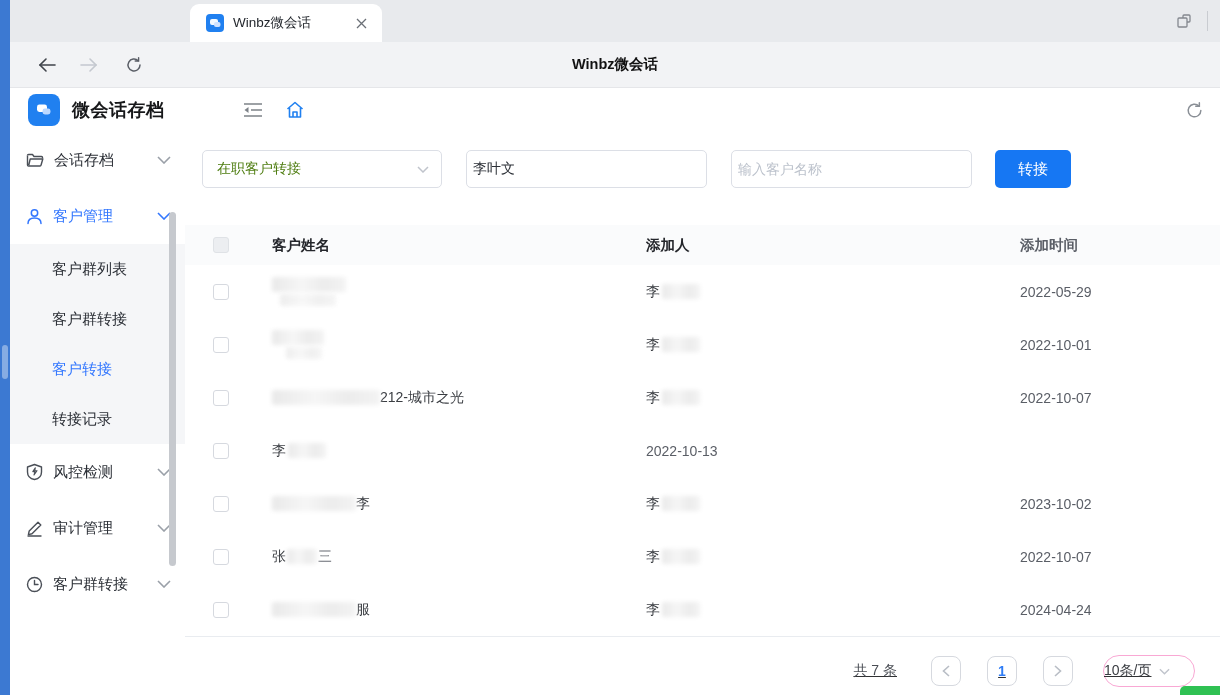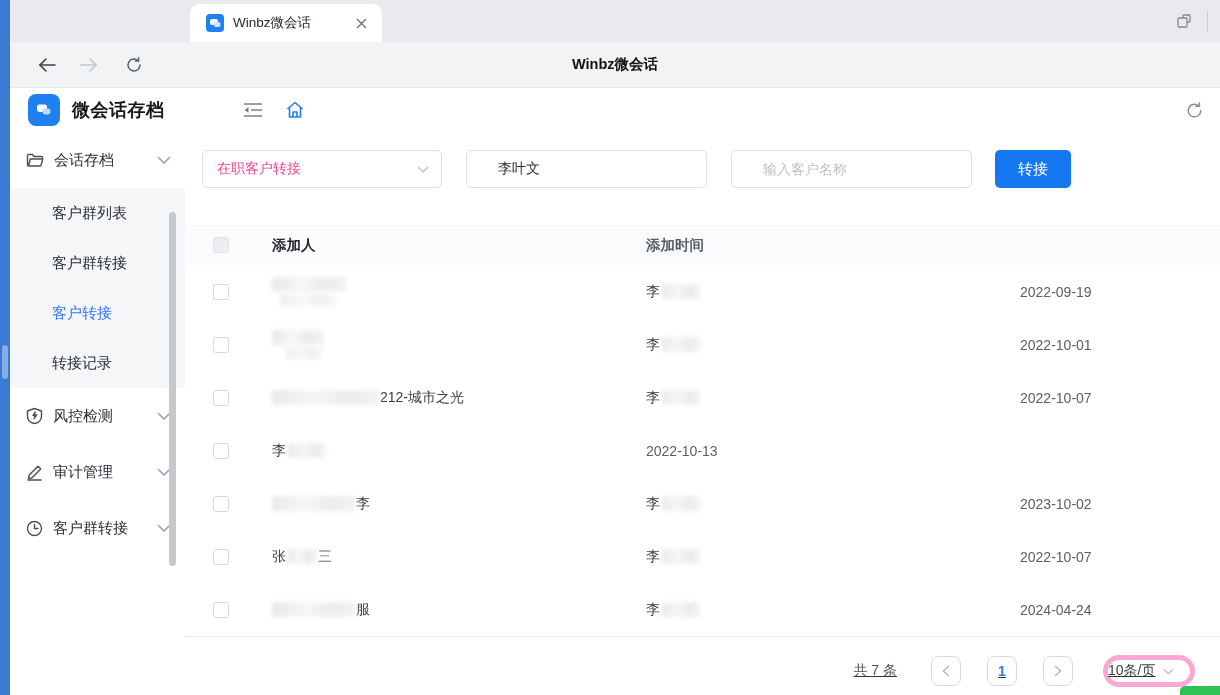--- a/index.html
+++ b/index.html
@@ -48,23 +48,23 @@
   .side-item.active { color:#3377fe; }
   .submenu { background:#f5f6f8; }
   .sub-item { height:50px; display:flex; align-items:center; padding-left:42px; font-size:15px; color:#2b2f36; cursor:pointer; }
   .sub-item.active { color:#3377fe; }
   .side-scrollbar { position:absolute; right:9px; top:80px; width:7px; height:354px; border-radius:4px; background:#c6c9ce; }
 
   
   .content { position:absolute; left:185px; top:132px; right:0; bottom:0; background:#fff; }
 
   .filter-row { display:flex; align-items:center; margin:18px 0 0 17px; }
-  .select-box { width:240px; height:38px; border:1px solid #dcdfe6; border-radius:5px; display:flex; align-items:center; padding:0 12px 0 14px; font-size:14px; color:#ec4899; cursor:pointer; background:#fff; }
+  .select-box { width:240px; height:38px; border:1px solid #dcdfe6; border-radius:5px; display:flex; align-items:center; padding:0 12px 0 14px; font-size:14px; color:#4d7c0f; cursor:pointer; background:#fff; }
   .select-box .val { flex:1; }
-  .text-input { width:241px; height:38px; border:1px solid #dcdfe6; border-radius:5px; padding:0 31px; font-size:14px; color:#2b2f36; margin-left:24px; outline:none; font-family:inherit; background:#fff; }
+  .text-input { width:241px; height:38px; border:1px solid #dcdfe6; border-radius:5px; padding:0 6px; font-size:14px; color:#2b2f36; margin-left:24px; outline:none; font-family:inherit; background:#fff; }
   .text-input::placeholder { color:#bcc2cc; }
   .btn-transfer { margin-left:23px; width:76px; height:38px; background:#1677f3; color:#fff; border:none; border-radius:5px; font-size:15px; cursor:pointer; font-family:inherit; }
 
   
   .table-wrap { margin-top:37px; }
   .t-row { display:flex; align-items:center; }
   .t-head { height:40px; background:#fafbfc; font-weight:bold; font-size:14.5px; color:#24262b; }
   .t-body-row { height:53px; font-size:14px; color:#3a3d42; }
   .col-check { width:87px; padding-left:28px; display:flex; align-items:center; }
   .col-name { width:374px; display:flex; align-items:center; }
@@ -78,21 +78,21 @@
           background:linear-gradient(90deg,#e9e9e9,#f6f6f6 40%,#ececec 70%,#f3f3f3); filter:blur(2px); }
   .blur.sm { height:12px; opacity:.8; }
   .name-stack { position:relative; height:30px; display:flex; flex-direction:column; justify-content:center; gap:2px; }
   .faint { color:#6a6e75; }
 
   
   .pagination { display:flex; align-items:center; justify-content:flex-end; padding:18px 25px 0 0; gap:26px;text-decoration:underline; }
   .pg-total { font-size:14px; color:#4a4e55; margin-right:8px; }
   .pg-btn { width:30px; height:30px; border:1px solid #d6d9df; border-radius:8px; background:#fff; display:flex; align-items:center; justify-content:center; cursor:pointer; color:#9aa0a8; }
   .pg-page { font-size:14px; font-weight:bold; color:#2f7df6; }
-  .pg-size { width:92px; height:32px; border:5px solid #f9a8d4; border-radius:16px; background:#fff; display:flex; align-items:center; justify-content:flex-start; gap:8px; font-size:14px; color:#3a3d42; cursor:pointer; margin-left:4px; }
+  .pg-size { width:92px; height:32px; border:1px solid #f9a8d4; border-radius:16px; background:#fff; display:flex; align-items:center; justify-content:flex-start; gap:8px; font-size:14px; color:#3a3d42; cursor:pointer; margin-left:4px; }
 
   .green-corner { position:absolute; right:0; bottom:0; width:40px; height:9px; border-radius:5px 0 0 0; background:#2fc153; }
 </style>
 </head>
 <body>
 
 <div class="edge-strip">
   <div class="edge-handle"></div>
 </div>
 
@@ -181,20 +181,32 @@
           <path d="M1.5 3.5 a1 1 0 0 1 1-1 h4 l1.5 2 h7.5 a1 1 0 0 1 1 1 v1"></path>
           <path d="M1.5 3.5 V13 a1 1 0 0 0 1 1 h11.5 a1 1 0 0 0 1-.8 L16.8 7 H4.2 L2.8 13"></path>
         </svg>
     </span>
     <span class="lbl">会话存档</span>
     <svg width="14" height="8" viewBox="0 0 14 8" fill="none" stroke="#9aa0a8" stroke-width="1.6">
         <path d="M1 1 L7 7 L13 1"></path>
       </svg>
   </div>
 
+  <div class="side-item active">
+    <span>
+      <svg width="17" height="17" viewBox="0 0 17 17" fill="none" stroke="#3377fe" stroke-width="1.5">
+          <circle cx="8.5" cy="5" r="3.2"></circle>
+          <path d="M2 15.5 c0-3.6 2.9-5.5 6.5-5.5 s6.5 1.9 6.5 5.5" stroke-linecap="round"></path>
+        </svg>
+    </span>
+    <span class="lbl">客户管理</span>
+    <svg width="14" height="8" viewBox="0 0 14 8" fill="none" stroke="#3377fe" stroke-width="1.6">
+        <path d="M1 1 L7 7 L13 1"></path>
+      </svg>
+  </div>
 
   <div class="submenu">
     <div class="sub-item">
         <span>客户群列表</span>
       </div>
     <div class="sub-item">
         <span>客户群转接</span>
       </div>
     <div class="sub-item active">
         <span>客户转接</span>
@@ -258,39 +270,40 @@
     <input class="text-input" value="李叶文" style="">
     <input class="text-input" placeholder="输入客户名称" style="">
     <button class="btn-transfer">转接</button>
   </div>
 
   <div class="table-wrap">
     <div class="t-row t-head">
       <div class="col-check">
           <span class="checkbox"></span>
         </div>
+      <div class="col-name">客户姓名</div>
       <div class="col-adder">添加人</div>
       <div class="col-time">添加时间</div>
     </div>
 
     <div class="t-row t-body-row">
       <div class="col-check">
           <span class="checkbox"></span>
         </div>
       <div class="col-name">
           <span class="name-stack">
             <span class="blur" style="width:74px"></span>
             <span class="blur sm" style="width:56px;margin-left:8px"></span>
           </span>
         </div>
       <div class="col-adder">
           <span>李</span>
           <span class="blur" style="width:38px;margin-left:2px"></span>
         </div>
-      <div class="col-time">2022-09-19</div>
+      <div class="col-time">2022-05-29</div>
     </div>
 
     <div class="t-row t-body-row">
       <div class="col-check">
           <span class="checkbox"></span>
         </div>
       <div class="col-name">
           <span class="name-stack">
             <span class="blur" style="width:52px"></span>
             <span class="blur sm" style="width:36px;margin-left:14px"></span>

